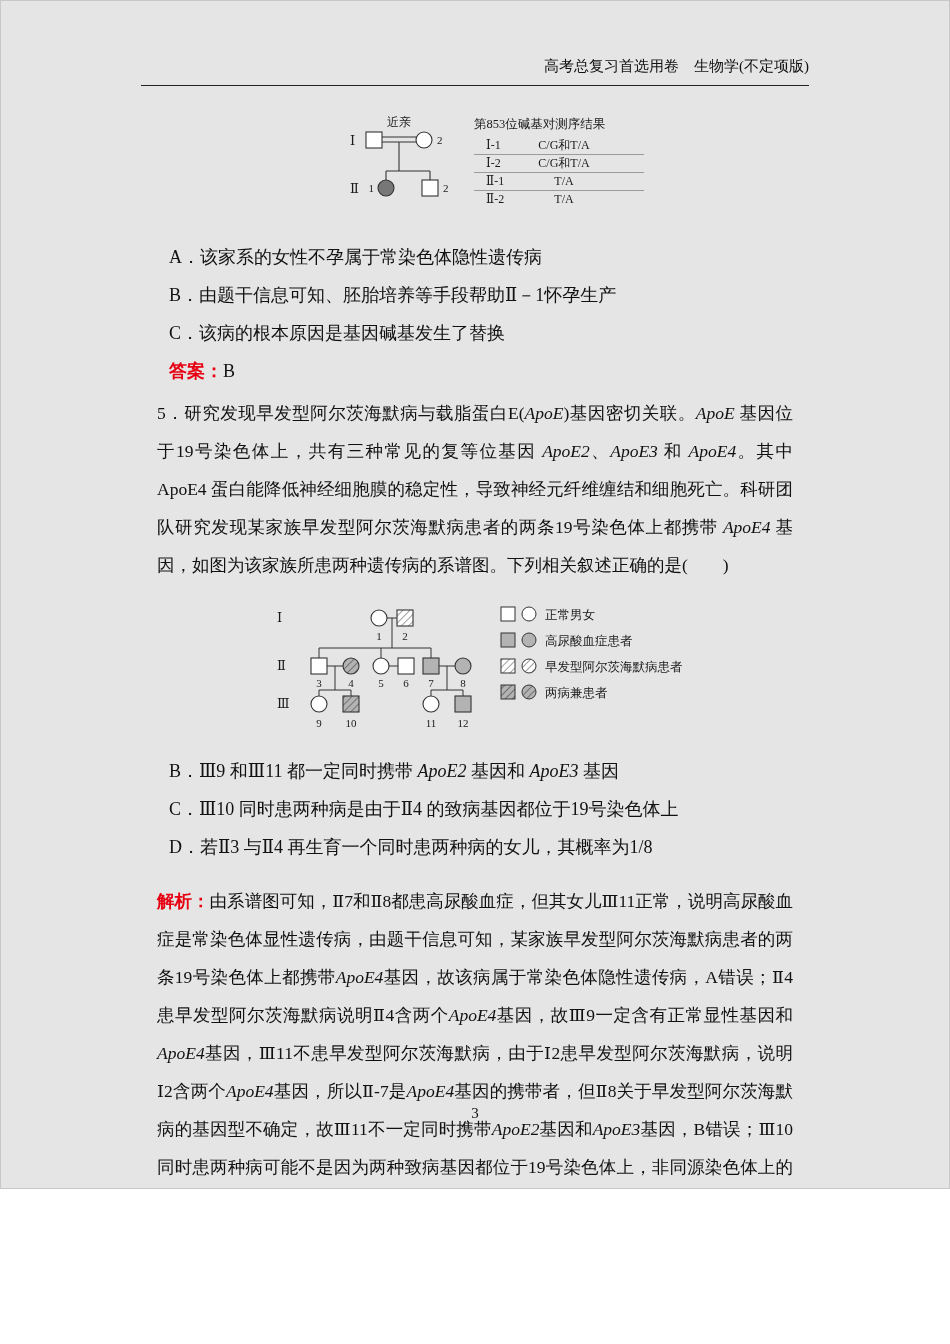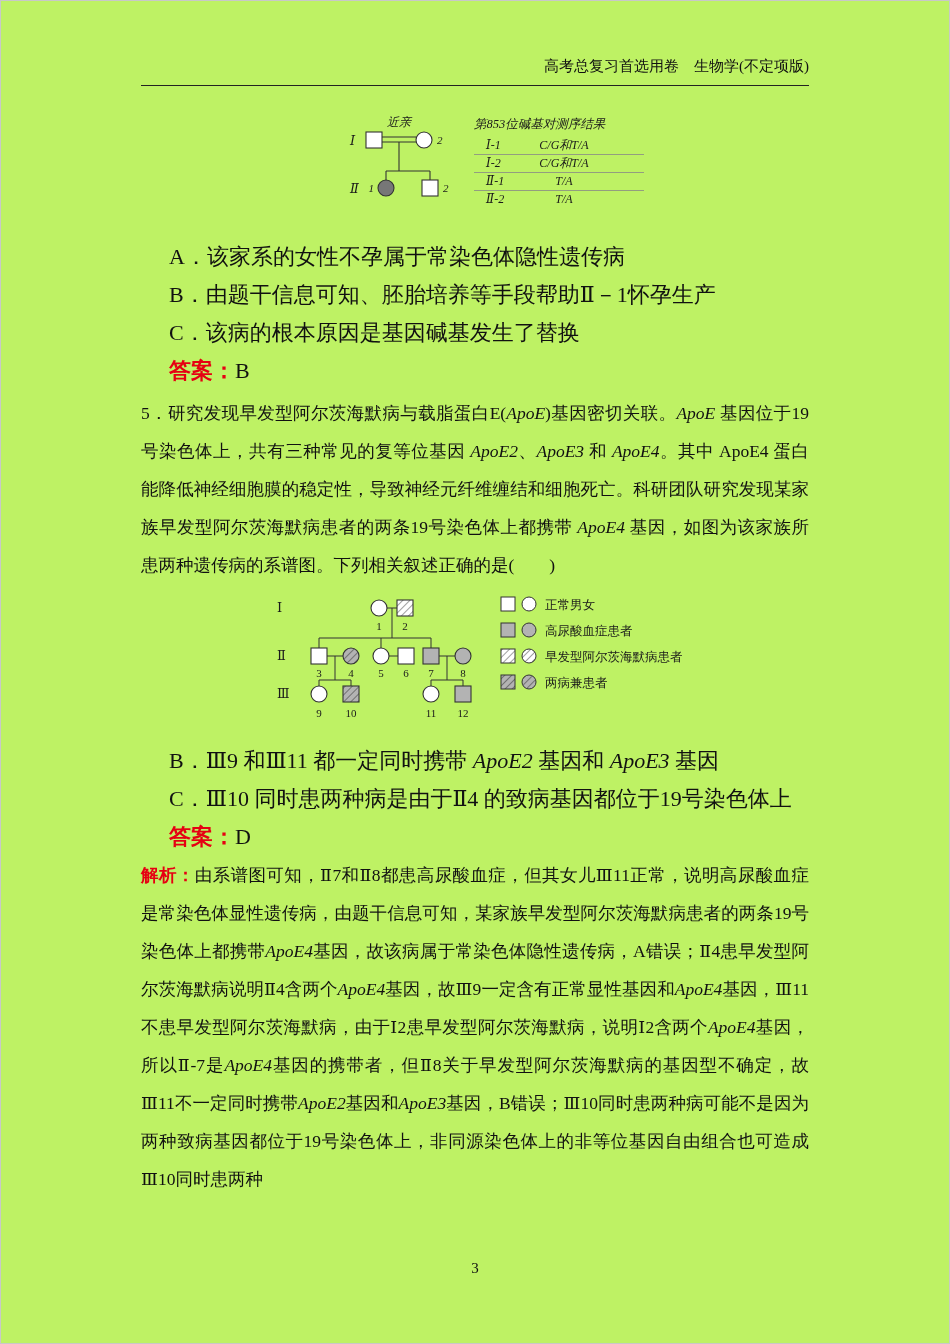--- a/index.html
+++ b/index.html
@@ -1,54 +1,54 @@
 <!DOCTYPE html>
 <html style="--accent_red: #e60012; --shape_gray: #b3b3b3;"><head>
 <meta charset="utf-8">
 <style>
   :root { --accent_red: #e60012; --shape_gray: #b3b3b3; }
   * { box-sizing: border-box; }
   html, body { margin: 0; padding: 0; background: #ffffff; }
   .page {
     position: relative;
     width: 950px;
-    height: 1344px;
+    height: 1189px;
     margin: 0 auto;
-    background: #bef264;
+    background: #e5e5e5;
     border: 1px solid #c8c8c8;
     overflow: hidden;
     font-family: "Liberation Serif", "DejaVu Serif", serif;
     color: #111111;
   }
   .content {
     position: absolute;
     left: 140px;
     right: 140px;
     top: 56px;
   }
   .header {
     text-align: right;
     font-size: 15px;
     padding-bottom: 9px;
     border-bottom: 1.5px solid #222;
     color: #111;
   }
-  .fig1-wrap { margin: 28px 0 0 205px; font-style: italic; }
+  .fig1-wrap { margin: 28px 0 0 205px; }
   .fig2-wrap { margin: 6px 0 2px 130px; }
   .line {
-    font-size: 22px;
+    font-size: 18px;
     line-height: 38px;
     margin-left: 28px;
     white-space: nowrap;
   }
   .opt-block { margin-top: 12px; }
   .para {
     font-size: 17.5px;
     line-height: 38px;
-    margin: 0;
+    margin: 16px;
     text-align: justify;
     text-justify: inter-character;
   }
   .stem { margin-top: 4px; }
   .red { color: var(--accent_red, #e60012); font-weight: bold; }
   .ital { font-style: italic; }
   svg text {
     font-family: "Liberation Serif", "DejaVu Serif", serif;
     fill: #1a1a1a;
   }
@@ -200,21 +200,21 @@
           <rect x="230" y="85" width="14" height="14" fill="url(#hatchgray)" stroke="#333" stroke-width="1"></rect>
           <circle cx="258" cy="92" r="7" fill="url(#hatchgray)" stroke="#333" stroke-width="1"></circle>
           <text x="274" y="96.5" font-size="12.5">两病兼患者</text>
         </g>
       </svg>
     </div>
 
     <div class="opt-block">
       <div class="line"><span>B．Ⅲ9 和Ⅲ11 都一定同时携带 </span><span class="ital">ApoE2</span><span> 基因和 </span><span class="ital">ApoE3</span><span> 基因</span></div>
       <div class="line"><span>C．Ⅲ10 同时患两种病是由于Ⅱ4 的致病基因都位于19号染色体上</span></div>
-      <div class="line"><span class="red">答案：</span><span>D</span></div>
+      <div class="line"><span>D．若Ⅱ3 与Ⅱ4 再生育一个同时患两种病的女儿，其概率为1/8</span></div>
     </div>
 
     <p class="para"><span class="red">解析：</span><span><span>由系谱图可知，Ⅱ7和Ⅱ8都患高尿酸血症，但其女儿Ⅲ11正常，说明高尿酸血症是常染色体显性遗传病，由题干信息可知，某家族早发型阿尔茨海默病患者的两条19号染色体上都携带</span><span class="ital">ApoE4</span><span>基因，故该病属于常染色体隐性遗传病，A错误；Ⅱ4患早发型阿尔茨海默病说明Ⅱ4含两个</span><span class="ital">ApoE4</span><span>基因，故Ⅲ9一定含有正常显性基因和</span><span class="ital">ApoE4</span><span>基因，Ⅲ11不患早发型阿尔茨海默病，由于Ⅰ2患早发型阿尔茨海默病，说明Ⅰ2含两个</span><span class="ital">ApoE4</span><span>基因，所以Ⅱ-7是</span><span class="ital">ApoE4</span><span>基因的携带者，但Ⅱ8关于早发型阿尔茨海默病的基因型不确定，故Ⅲ11不一定同时携带</span><span class="ital">ApoE2</span><span>基因和</span><span class="ital">ApoE3</span><span>基因，B错误；Ⅲ10同时患两种病可能不是因为两种致病基因都位于19号染色体上，非同源染色体上的非等位基因自由组合也可造成Ⅲ10同时患两种</span></span></p>
 
   </div>
 
   <div class="pagenum">3</div>
 </div>
 
 </body></html>

